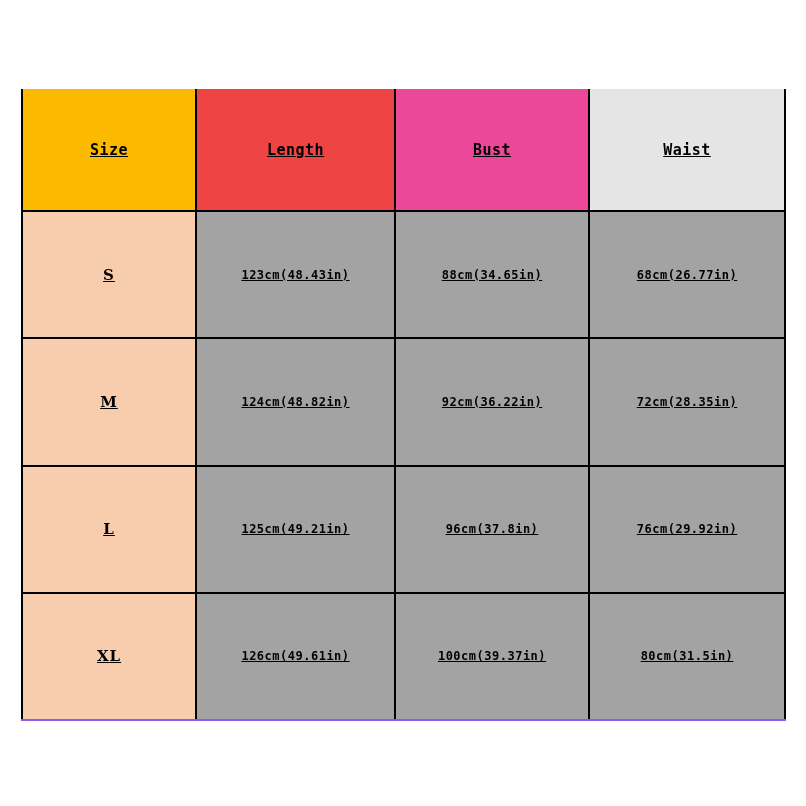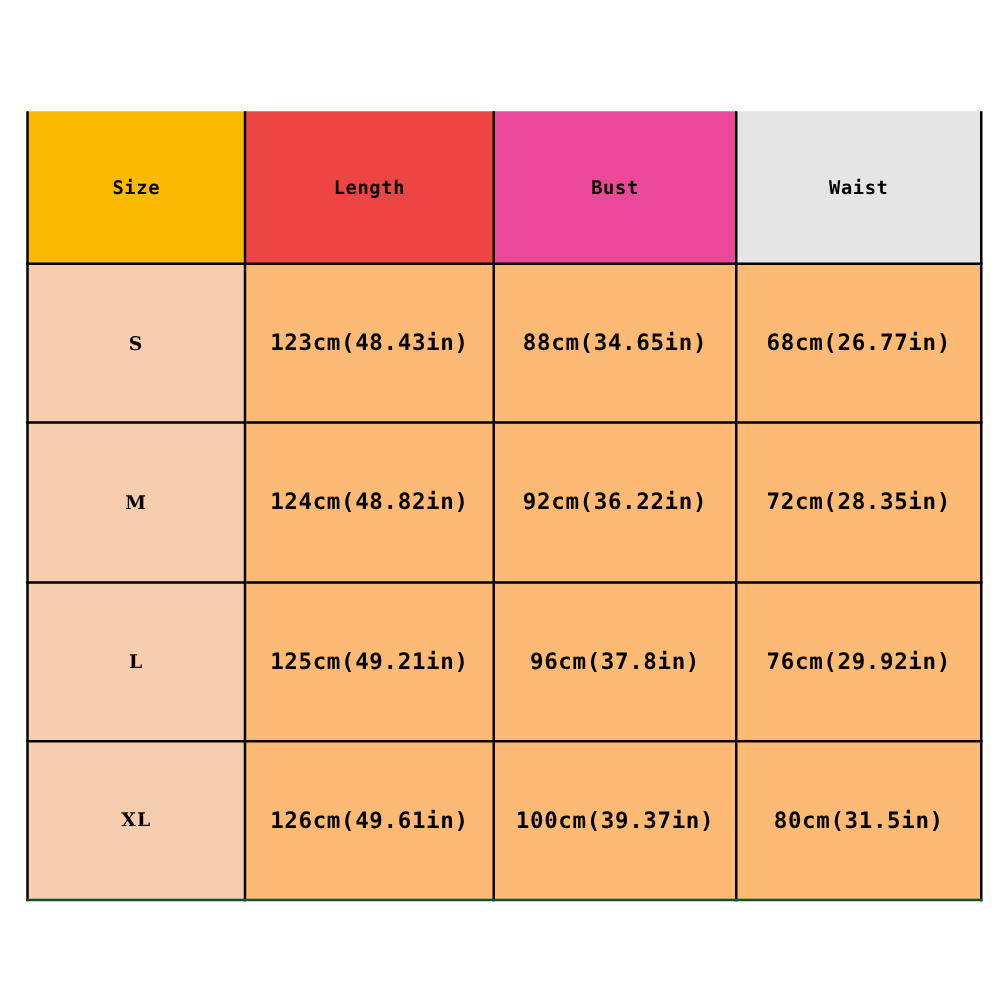--- a/index.html
+++ b/index.html
@@ -25,20 +25,21 @@
   
   .size-table {
     position: absolute;
     left: 21px;
     top: 89px;
     width: 763px;
     height: 632px;
     border-collapse: collapse;
     table-layout: fixed;
     border-spacing: 0;
+    text-decoration: underline;
   }
 
   .size-table col.c-size   { width: 174px; }
   .size-table col.c-length { width: 199px; }
   .size-table col.c-bust   { width: 194px; }
   .size-table col.c-waist  { width: 196px; }
 
   .size-table td,
   .size-table th {
     margin: 0;
@@ -66,33 +67,33 @@
   .hdr-size   { background: #fbb900; }
   .hdr-length { background: #ef4444; }
   .hdr-bust   { background: #ec4899; }
   .hdr-waist  { background: #e5e5e5; }
 
   
   .size-table tbody tr { height: 127px; }
 
   .size-table tbody td {
     height: 127px;
-    font-size: 18px;
-    background: #fdba74;
+    font-size: 12px;
+    background: #a3a3a3;
   }
 
   .size-table tbody td.cell-size {
     background: #f8cdad;
     font-size: 15px;
     font-family: "DejaVu Serif", serif;
     font-weight: bold;
     letter-spacing: 1px;
   }
 
-  .size-table tbody tr:last-child td { border-bottom: 2px solid #14532d; }
+  .size-table tbody tr:last-child td { border-bottom: 2px solid #8b5cf6; }
 </style>
 </head>
 <body>
 
 <div class="canvas">
 
   <table class="size-table">
     <colgroup>
       <col class="c-size">
       <col class="c-length">

